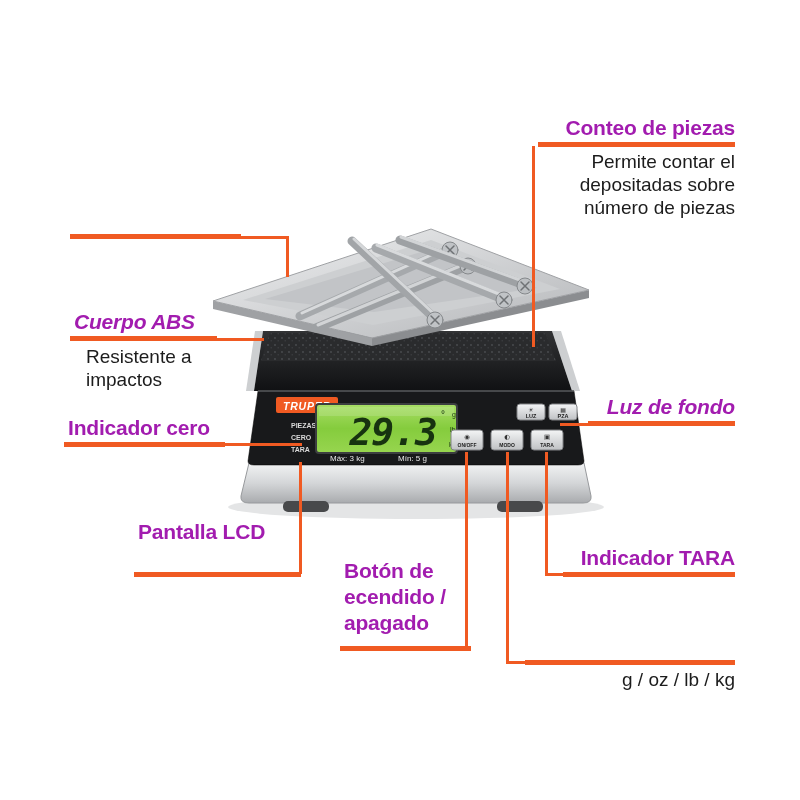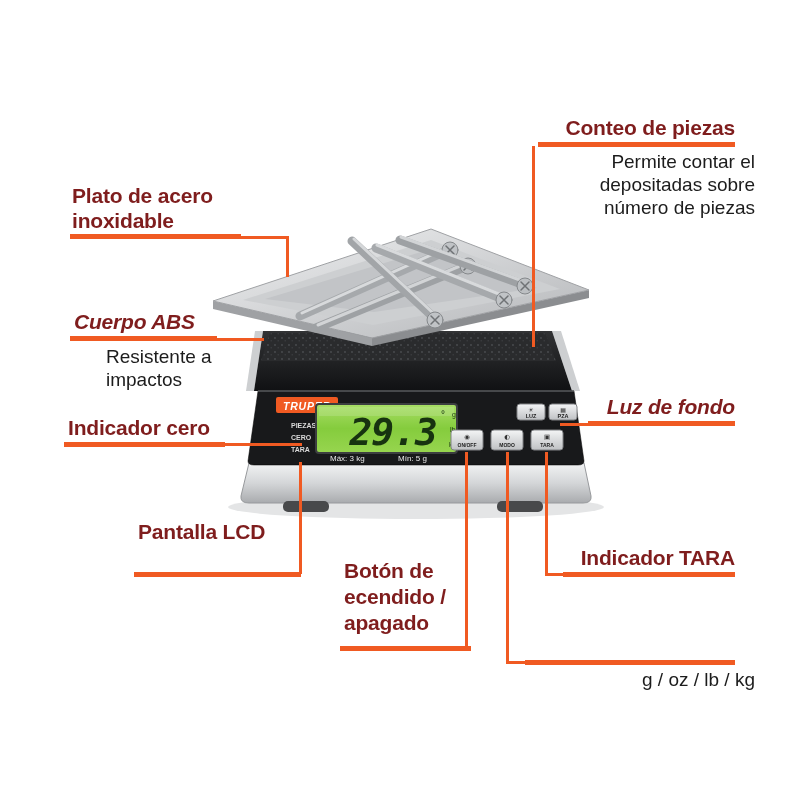--- a/index.html
+++ b/index.html
@@ -1,21 +1,21 @@
 <!DOCTYPE html>
 <html><head>
 <meta charset="utf-8">
 <style>
   html,body{margin:0;padding:0;background:#fff;}
   .canvas{
     position:relative;width:800px;height:800px;background:#ffffff;overflow:hidden;
     font-family:"Liberation Sans",sans-serif;color:#0d0d0d;
   }
-  .callout-title{position:absolute;font-weight:bold;font-size:21px;line-height:25px;letter-spacing:-0.2px;color:#7f1d1d;}
-  .callout-desc{position:absolute;font-size:19px;line-height:23px;color:#1c1c1c;padding-left:20px;}
+  .callout-title{position:absolute;font-weight:bold;font-size:21px;line-height:25px;letter-spacing:-0.2px;color:#a21caf;}
+  .callout-desc{position:absolute;font-size:19px;line-height:23px;color:#1c1c1c;}
   .right{text-align:right;}
   .bar{position:absolute;background:#f05a22;}
   .scale-svg{position:absolute;left:0;top:0;}
 </style>
 </head>
 <body>
 
 <div class="canvas">
 
   <svg class="scale-svg" width="800" height="800" viewBox="0 0 800 800">
@@ -167,24 +167,20 @@
   <div class="callout-title right" style="left:538px;top:115px;width:197px;">
     <span>Conteo de piezas</span>
   </div>
   <div class="bar" style="left:538px;top:142px;width:197px;height:5px;"></div>
   <div class="callout-desc right" style="left:535px;top:150px;width:200px;">
     <div>Permite contar el</div>
     <div>depositadas sobre</div>
     <div>número de piezas</div>
   </div>
 
-  <div class="callout-title" style="left:72px;top:183px;">
-    <div>Plato de acero</div>
-    <div>inoxidable</div>
-  </div>
   <div class="bar" style="left:70px;top:234px;width:171px;height:5px;"></div>
 
   <div class="callout-title" style="left:74px;top:309px;font-style:italic;">
     <span>Cuerpo ABS</span>
   </div>
   <div class="bar" style="left:70px;top:336px;width:147px;height:5px;"></div>
   <div class="callout-desc" style="left:74px;top:345px;margin-left:12px;">
     <div>Resistente a</div>
     <div>impactos</div>
   </div>

